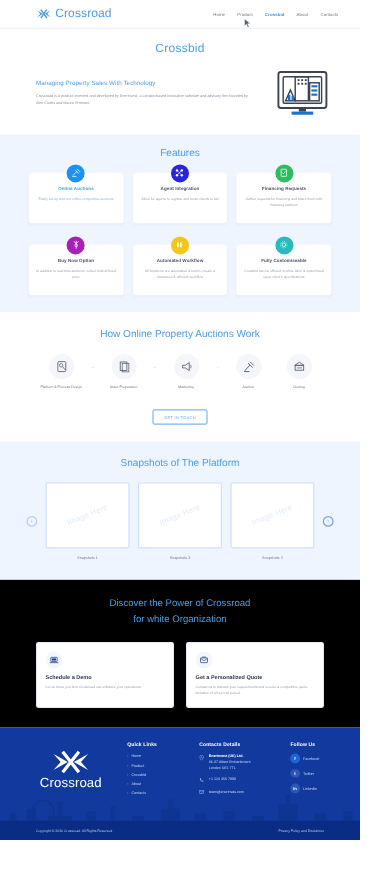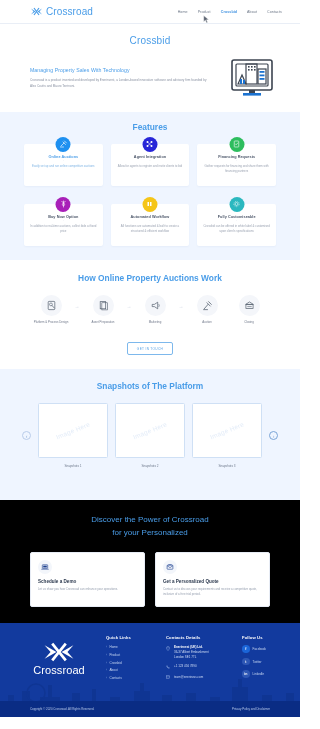--- a/index.html
+++ b/index.html
@@ -73,21 +73,21 @@
     color: #8b93a3;
   }
   .hero-art { width: 60px; display: flex; justify-content: center; }
 
   
   .features { background: #eff5ff; padding: 10px 0 14px; }
   .section-title {
     text-align: center;
     font-size: 8.4px;
     color: #4a9de8;
-    font-weight: bold;
+    font-weight: normal;
     margin-bottom: 12px;
   }
   .feat-grid {
     display: grid;
     grid-template-columns: repeat(3, 1fr);
     gap: 8px;
     padding: 0 24px;
   }
   .feat-card {
     background: #ffffff;
@@ -159,21 +159,21 @@
     color: #5ba4e6;
     background: #fff;
     border-radius: 2px;
     font-size: 3.2px;
     letter-spacing: .3px;
     padding: 3.5px 9px;
     cursor: pointer;
   }
 
   
-  .snapshots { background: #eff5ff; padding: 12px 0 32px; position: relative; }
+  .snapshots { background: #eff5ff; padding: 12px 0 16px; position: relative; }
   .carousel {
     display: flex;
     align-items: center;
     justify-content: center;
     gap: 7px;
     padding: 0 6px;
   }
   .car-arrow {
     width: 9px; height: 9px;
     border-radius: 50%;
@@ -557,21 +557,21 @@
         </div>
         <div class="slide-cap">Snapshots 3</div>
       </div>
       <div class="car-arrow filled">›</div>
     </div>
   </div>
 
   <div class="cta">
     <h2 class="cta-title">
       <span>Discover the Power of Crossroad</span><br>
-      <span>for your Personalized</span>
+      <span>for white Organization</span>
     </h2>
     <div class="cta-grid">
       <div class="cta-card">
         <div class="cta-ic">
           <svg width="8" height="8" viewBox="0 0 18 18">
               <rect x="3" y="4" width="12" height="8" rx="1" fill="none" stroke="#1c3f8f" stroke-width="1.4"></rect>
               <rect x="5" y="6" width="8" height="4" fill="#1c3f8f"></rect>
               <path d="M1.5 14 H16.5" stroke="#1c3f8f" stroke-width="1.4" stroke-linecap="round"></path>
             </svg>
         </div>

